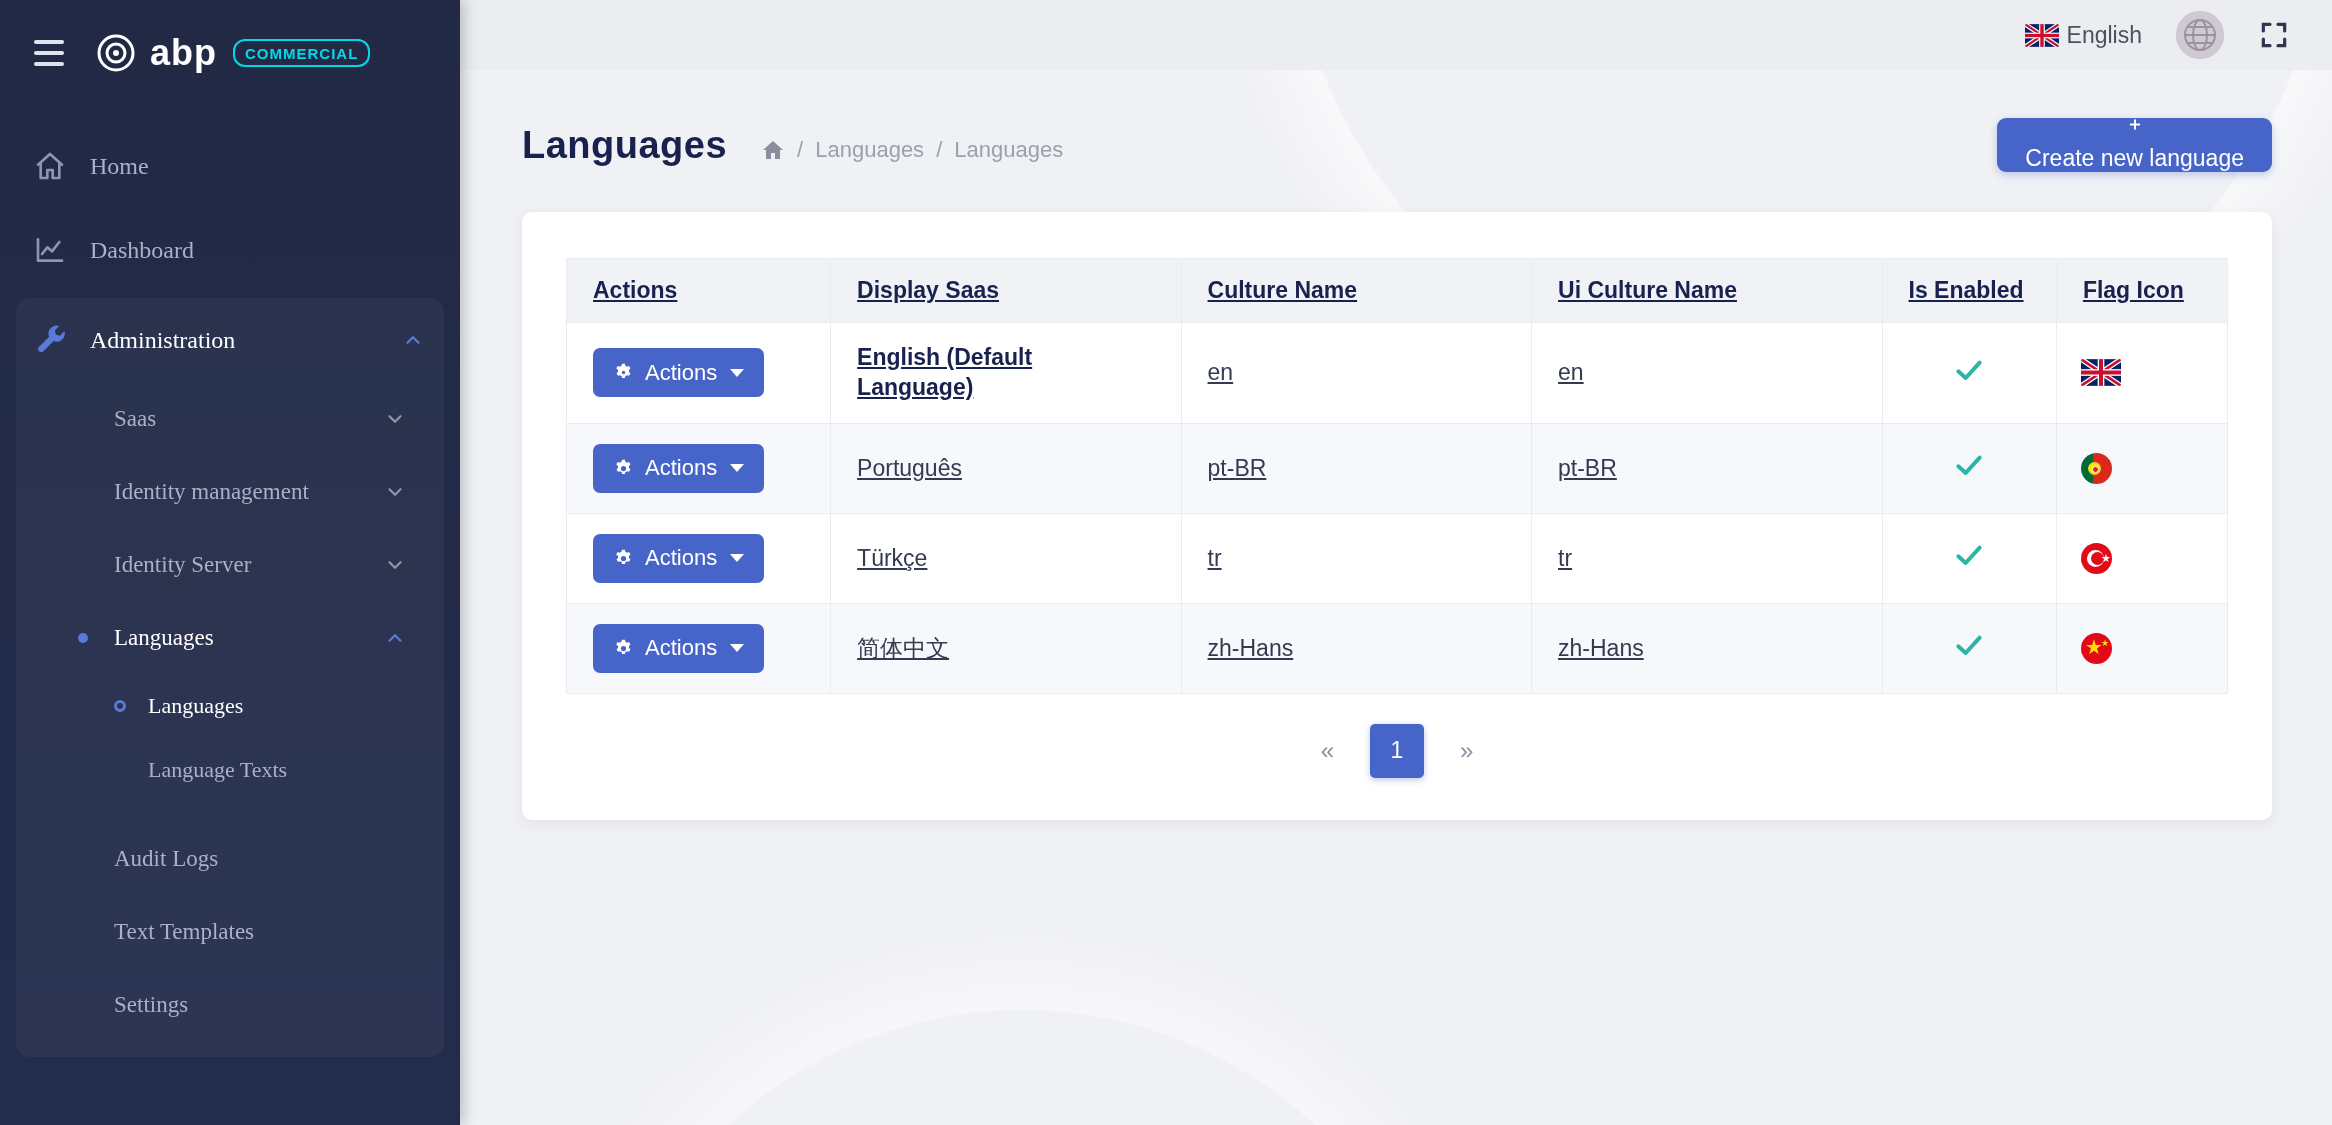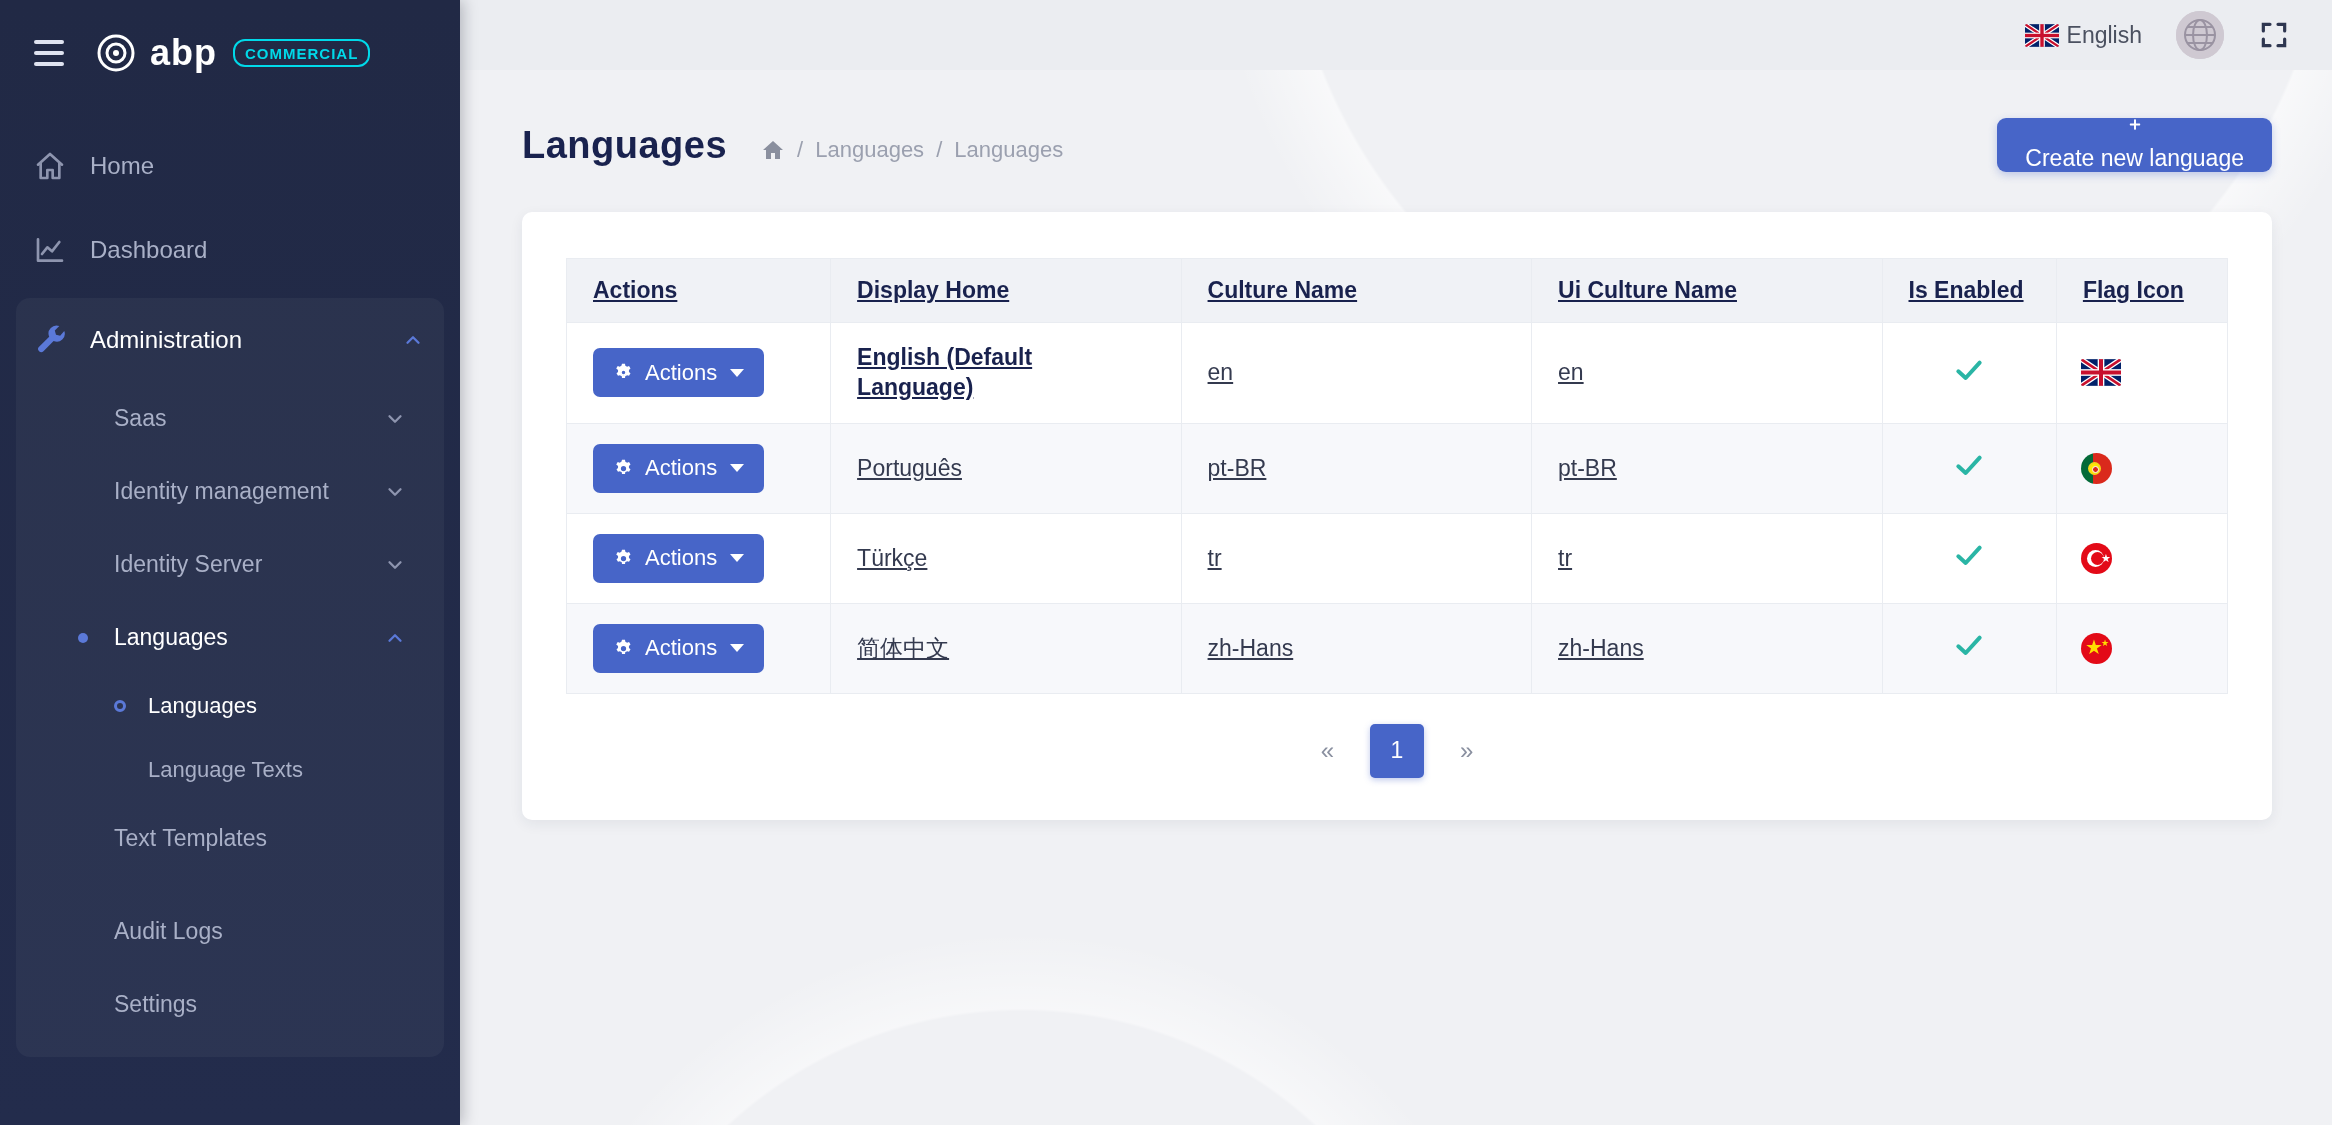--- a/index.html
+++ b/index.html
@@ -11,21 +11,21 @@
              color:#a9b0c7; display:flex; flex-direction:column; box-shadow:3px 0 14px rgba(10,14,30,.25); z-index:3; }
   .sb-head { height:106px; display:flex; align-items:center; padding:0 32px; gap:30px; flex-shrink:0; }
   .hamburger { display:flex; flex-direction:column; gap:7px; cursor:pointer; padding:6px 2px; }
   .hamburger span { display:block; width:30px; height:4px; border-radius:2px; background:#dfe3f0; }
   .logo { display:flex; align-items:center; gap:14px; }
   .logo-mark { width:40px; height:40px; }
   .logo-text { color:#fff; font-size:36px; font-weight:bold; letter-spacing:1px; line-height:1; }
   .logo-badge { border:2px solid #00d9e9; color:#00d9e9; font-size:15px; font-weight:bold;
                 border-radius:12px; padding:4px 10px 3px; letter-spacing:1px; margin-left:2px; }
 
-  .nav { padding-top:18px; overflow:hidden; }
+  .nav { padding-top:18px; overflow:hidden;font-family:Liberation Serif, serif; }
   .nav-item { height:84px; display:flex; align-items:center; padding:0 34px; gap:24px;
               font-size:24px; color:#a9b0c7; cursor:pointer; }
   .nav-item .icn { width:32px; height:32px; color:#8e95af; flex-shrink:0; }
   .nav-item.active-parent { color:#ffffff; }
   .nav-item.active-parent .icn { color:#5b79d8; }
 
   .admin-panel { margin:6px 16px 0; background:rgba(255,255,255,.045); border-radius:14px; padding-bottom:16px; }
   .admin-panel .nav-item { padding:0 20px 0 18px; }
 
   .sub-item { position:relative; height:73px; display:flex; align-items:center;
@@ -197,26 +197,26 @@
 
         <div class="sub-sub-item active">
           <span class="bullet"></span>
           <span>Languages</span>
         </div>
 
         <div class="sub-sub-item">
           <span>Language Texts</span>
         </div>
 
+        <div class="sub-item mt">
+          <span>Audit Logs</span>
+        </div>
+
         <div class="sub-item">
           <span>Text Templates</span>
-        </div>
-
-        <div class="sub-item mt">
-          <span>Audit Logs</span>
         </div>
 
         <div class="sub-item">
           <span>Settings</span>
         </div>
       </div>
     </nav>
   </aside>
 
   <div class="main">
@@ -280,21 +280,21 @@
             <col style="width:15.9%">
               <col style="width:21.1%">
               <col style="width:21.1%">
             <col style="width:21.1%">
               <col style="width:10.5%">
               <col style="width:10.3%">
           </colgroup>
           <thead>
             <tr>
               <th>Actions</th>
-              <th>Display Home</th>
+              <th>Display Saas</th>
               <th>Culture Name</th>
               <th>Ui Culture Name</th>
               <th>Is Enabled</th>
               <th>Flag Icon</th>
             </tr>
           </thead>
           <tbody>
 
             <tr>
               <td>

